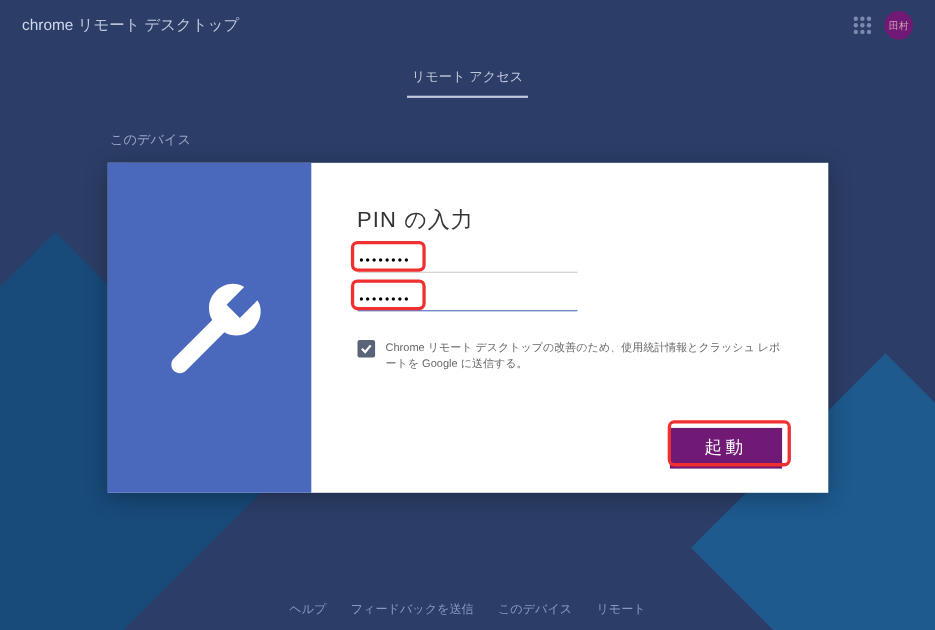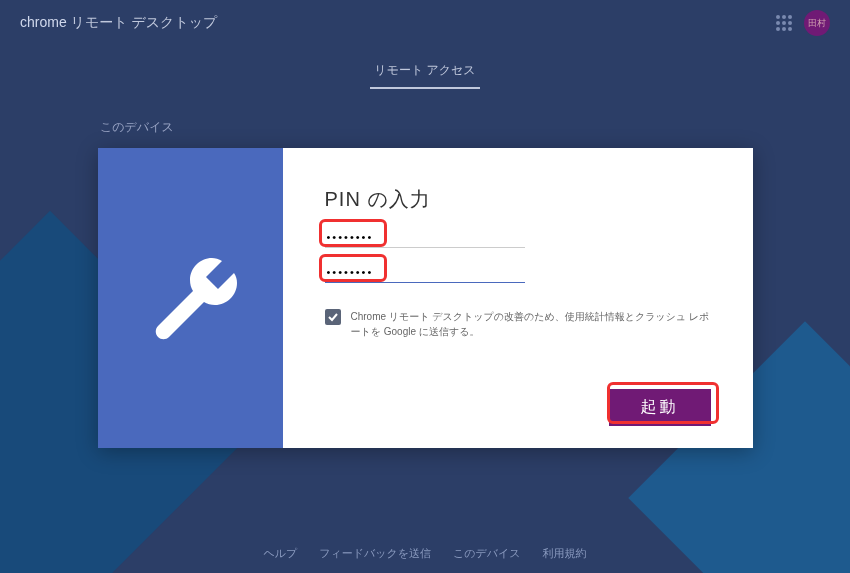--- a/index.html
+++ b/index.html
@@ -122,14 +122,14 @@
       <button class="start-btn">起動</button>
       <div class="marker-3"></div>
     </div>
   </div>
 </div>
 
 <div class="footer">
   <a>ヘルプ</a>
   <a>フィードバックを送信</a>
   <a>このデバイス</a>
-  <a>利用規約</a>
+  <a>リモート</a>
 </div>
 
 </body></html>

